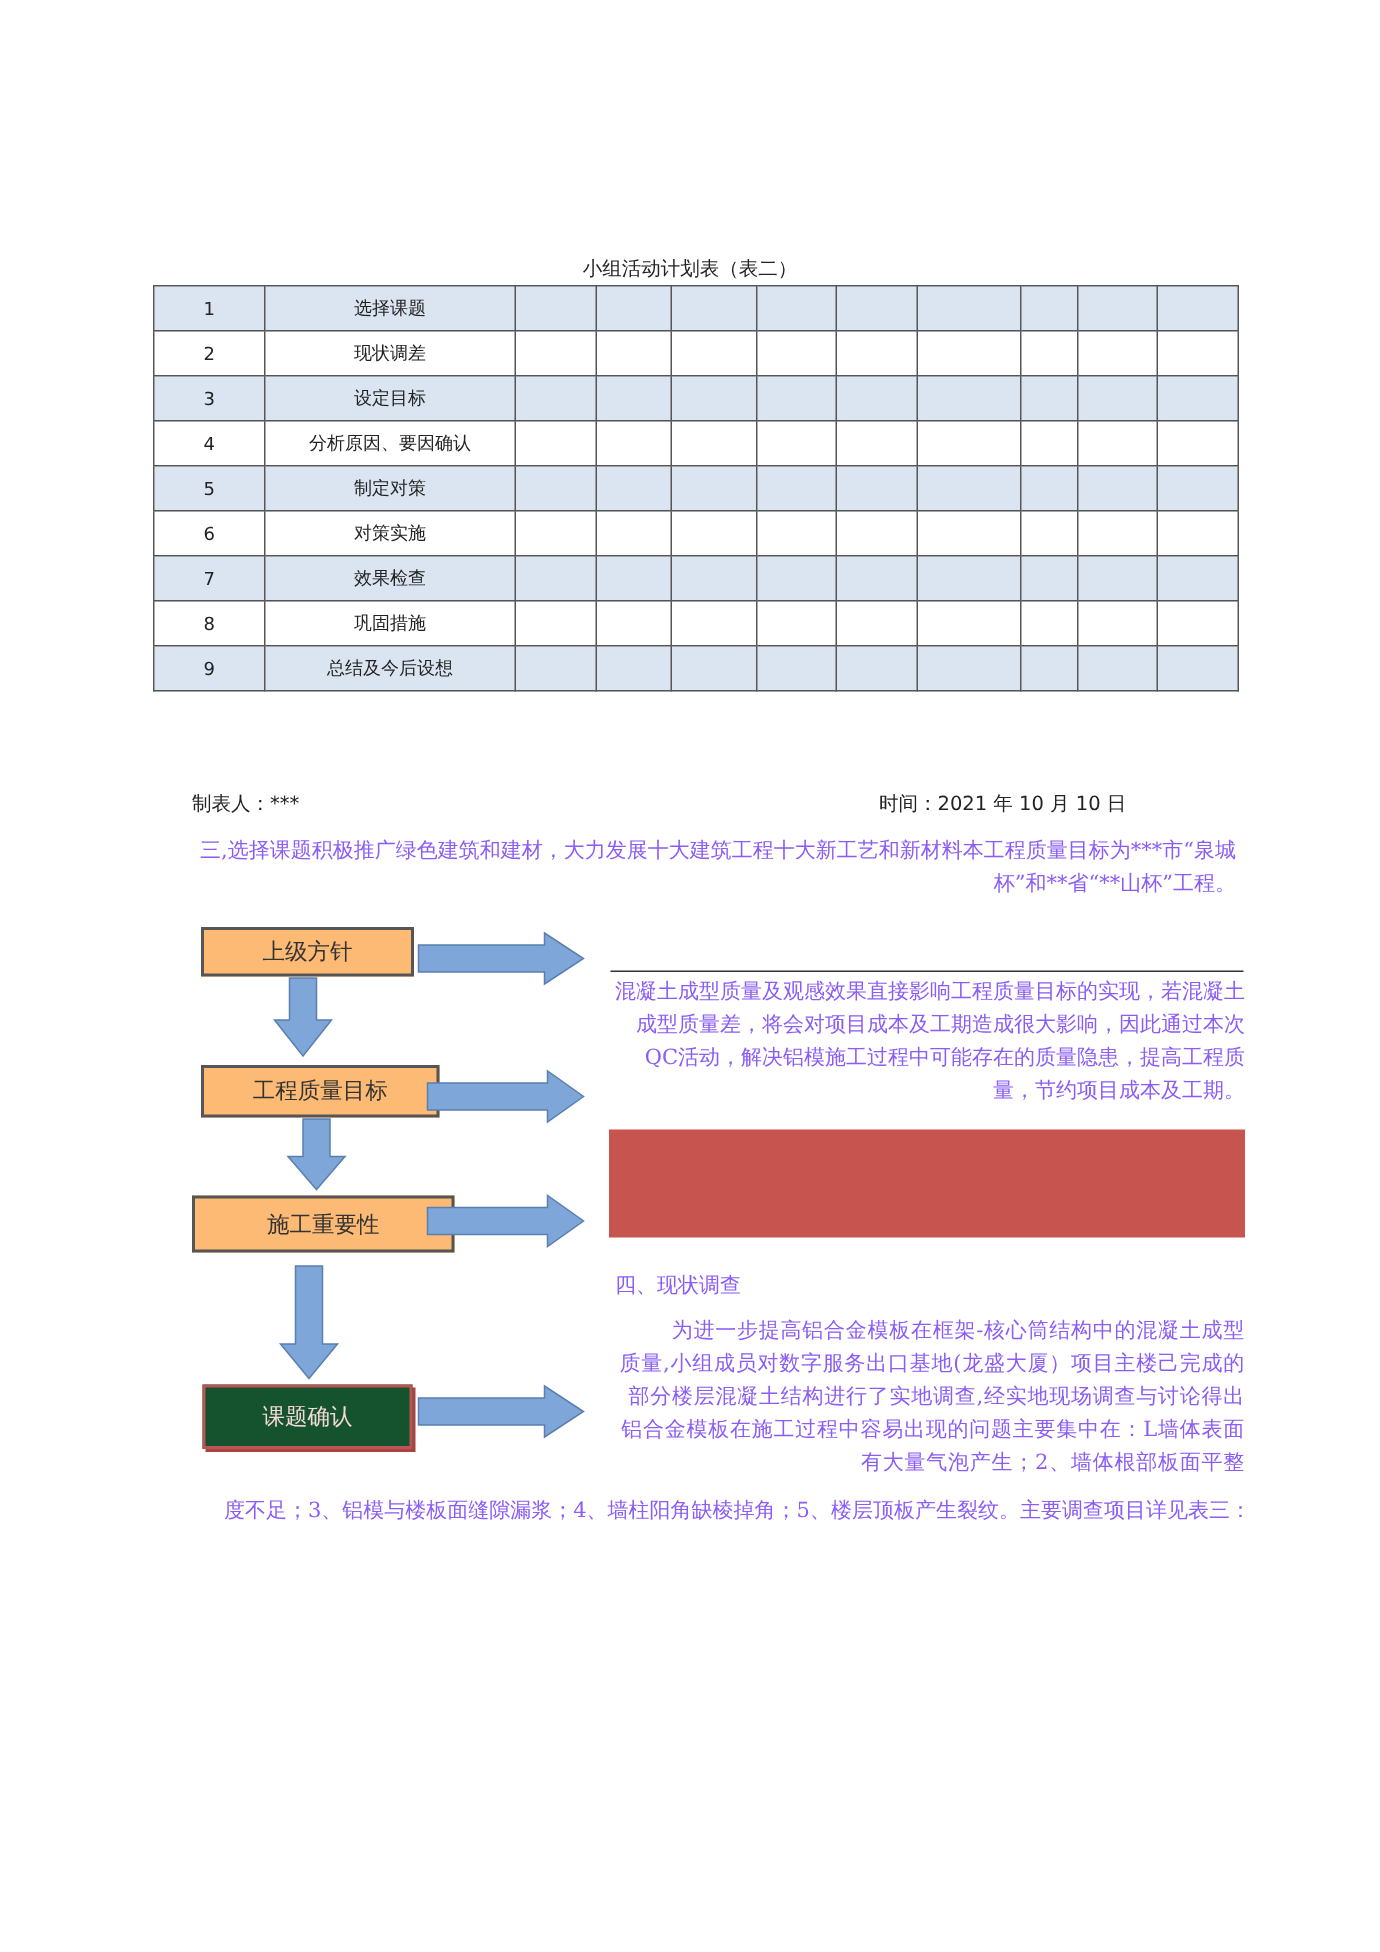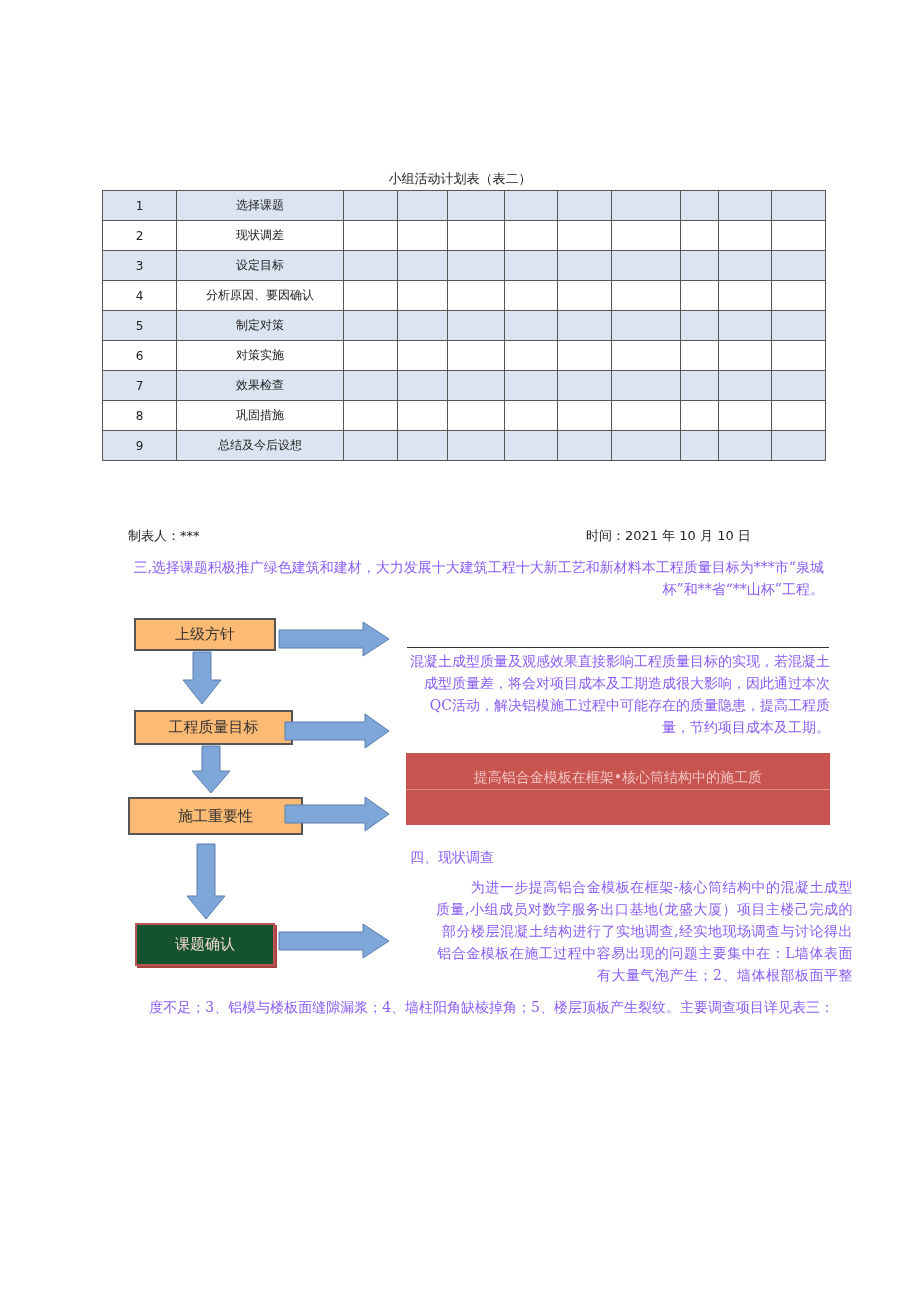--- a/index.html
+++ b/index.html
@@ -20,21 +20,21 @@
   .box { border:2px solid #555; background:#fdba74; font-family:"DejaVu Serif", serif;
          font-size:15px; text-align:center; box-sizing:border-box; color:#333; }
   .box.red { background:#14532d; border-color:#b55; color:#f5d8d8; box-shadow:2px 2px 0 #a44; }
   .rule { left:407px; top:647px; width:422px; height:1px; background:#333; }
   .p-right { left:410px; top:650px; width:420px; }
   .banner { left:406px; top:753px; width:424px; height:72px; background:#c85450;
             color:#f2c4c2; font-family:"DejaVu Serif", serif; font-size:14px; text-align:center; }
   .banner .l1 { padding-top:12px; line-height:24px; border-bottom:1px solid #e08a86; }
   .banner .l2 { line-height:26px; }
   .s4-title { left:410px; top:846px; }
-  .s4-body { left:410px; top:876px; width:420px; text-indent:2em; letter-spacing:0.5px;margin-left:23px; }
+  .s4-body { left:410px; top:876px; width:420px; text-indent:2em; letter-spacing:0.5px; }
   .s4-last { left:104px; top:996px; width:730px; }
   svg.arrow { position:absolute; overflow:visible; }
 </style>
 </head>
 <body>
 
 <div class="abs caption">小组活动计划表（表二）</div>
 
 <table class="plan">
   <colgroup>
@@ -201,18 +201,17 @@
   <polygon points="0,8 80,8 80,0 104,17 80,34 80,26 0,26" fill="#7ea6d8" stroke="#5a7fb0" stroke-width="1"></polygon>
 </svg>
 <svg class="arrow" style="left:279px;top:924px;" width="112" height="36">
   <polygon points="0,8 84,8 84,0 110,17 84,34 84,26 0,26" fill="#7ea6d8" stroke="#5a7fb0" stroke-width="1"></polygon>
 </svg>
 
 <div class="abs rule"></div>
 <div class="abs para p-right">混凝土成型质量及观感效果直接影响工程质量目标的实现，若混凝土成型质量差，将会对项目成本及工期造成很大影响，因此通过本次QC活动，解决铝模施工过程中可能存在的质量隐患，提高工程质量，节约项目成本及工期。</div>
 
 <div class="abs banner">
-  <div class="l1">提高铝合金模板在框架•核心筒结构中的施工质</div>
 </div>
 
 <div class="abs para s4-title">四、现状调查</div>
 <div class="abs para s4-body">为进一步提高铝合金模板在框架-核心筒结构中的混凝土成型质量,小组成员对数字服务出口基地(龙盛大厦）项目主楼己完成的部分楼层混凝土结构进行了实地调查,经实地现场调查与讨论得出铝合金模板在施工过程中容易出现的问题主要集中在：L墙体表面有大量气泡产生；2、墙体根部板面平整</div>
 <div class="abs para s4-last">度不足；3、铝模与楼板面缝隙漏浆；4、墙柱阳角缺棱掉角；5、楼层顶板产生裂纹。主要调查项目详见表三：</div>
 
 </body></html>

